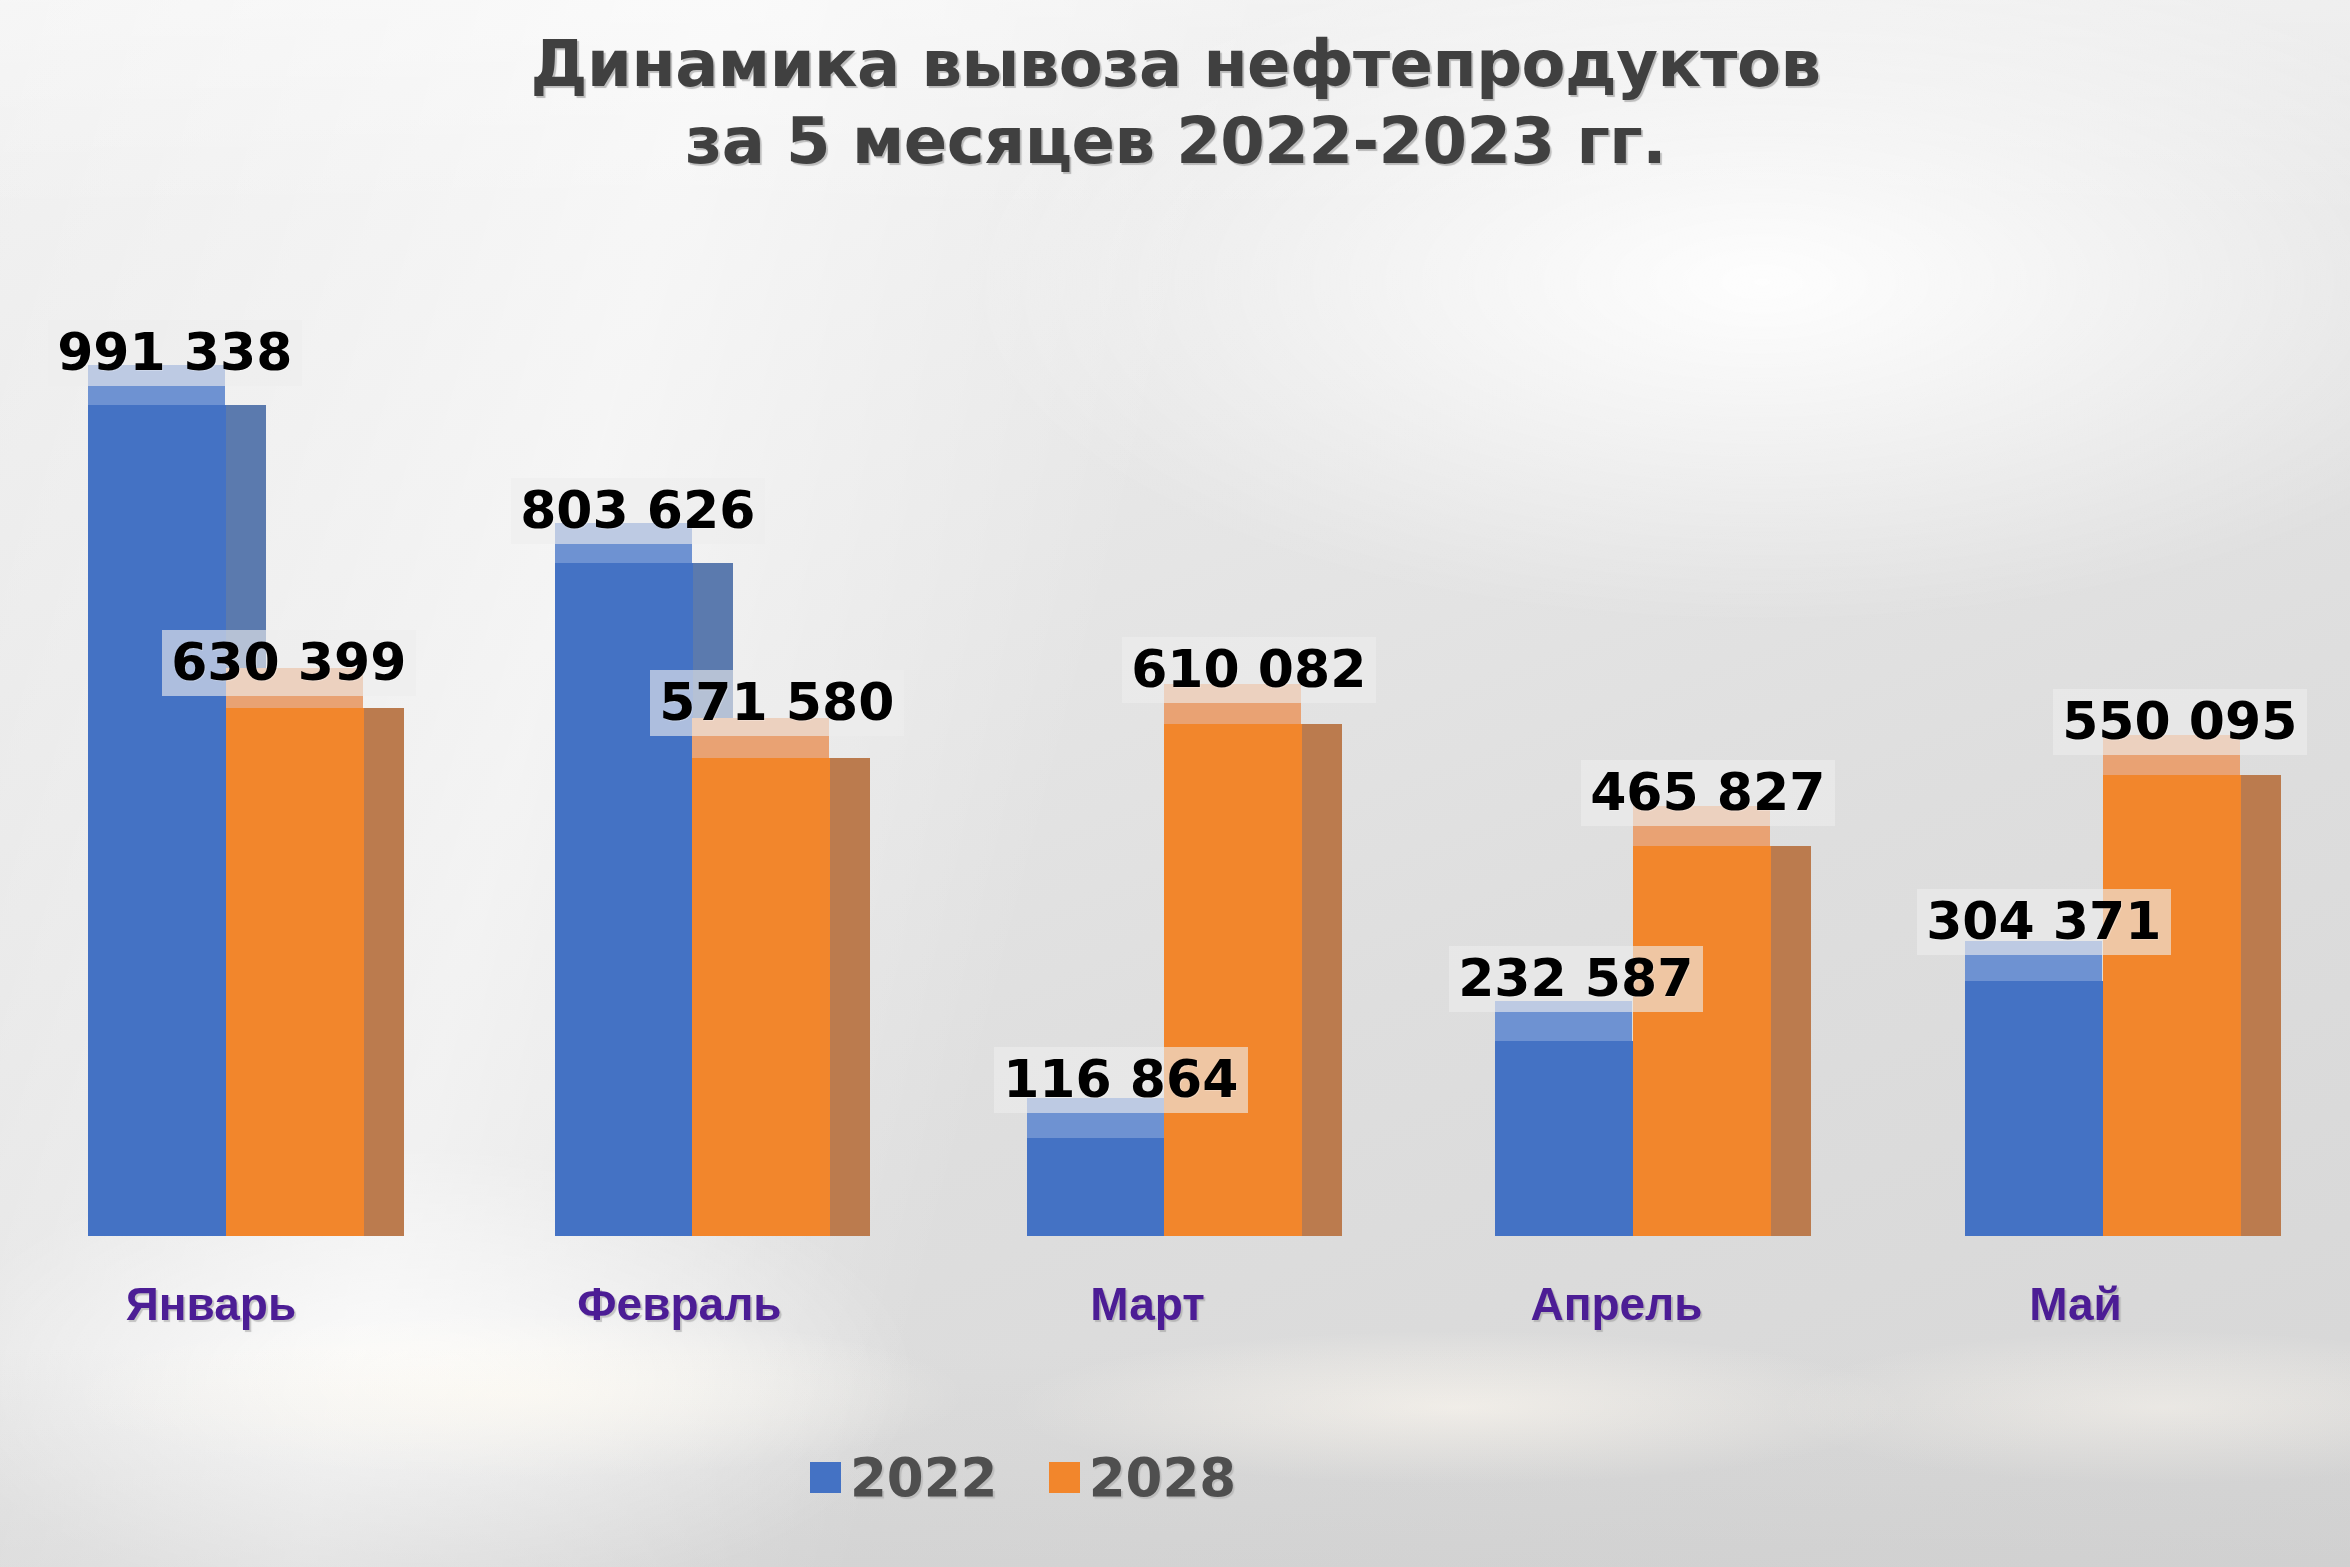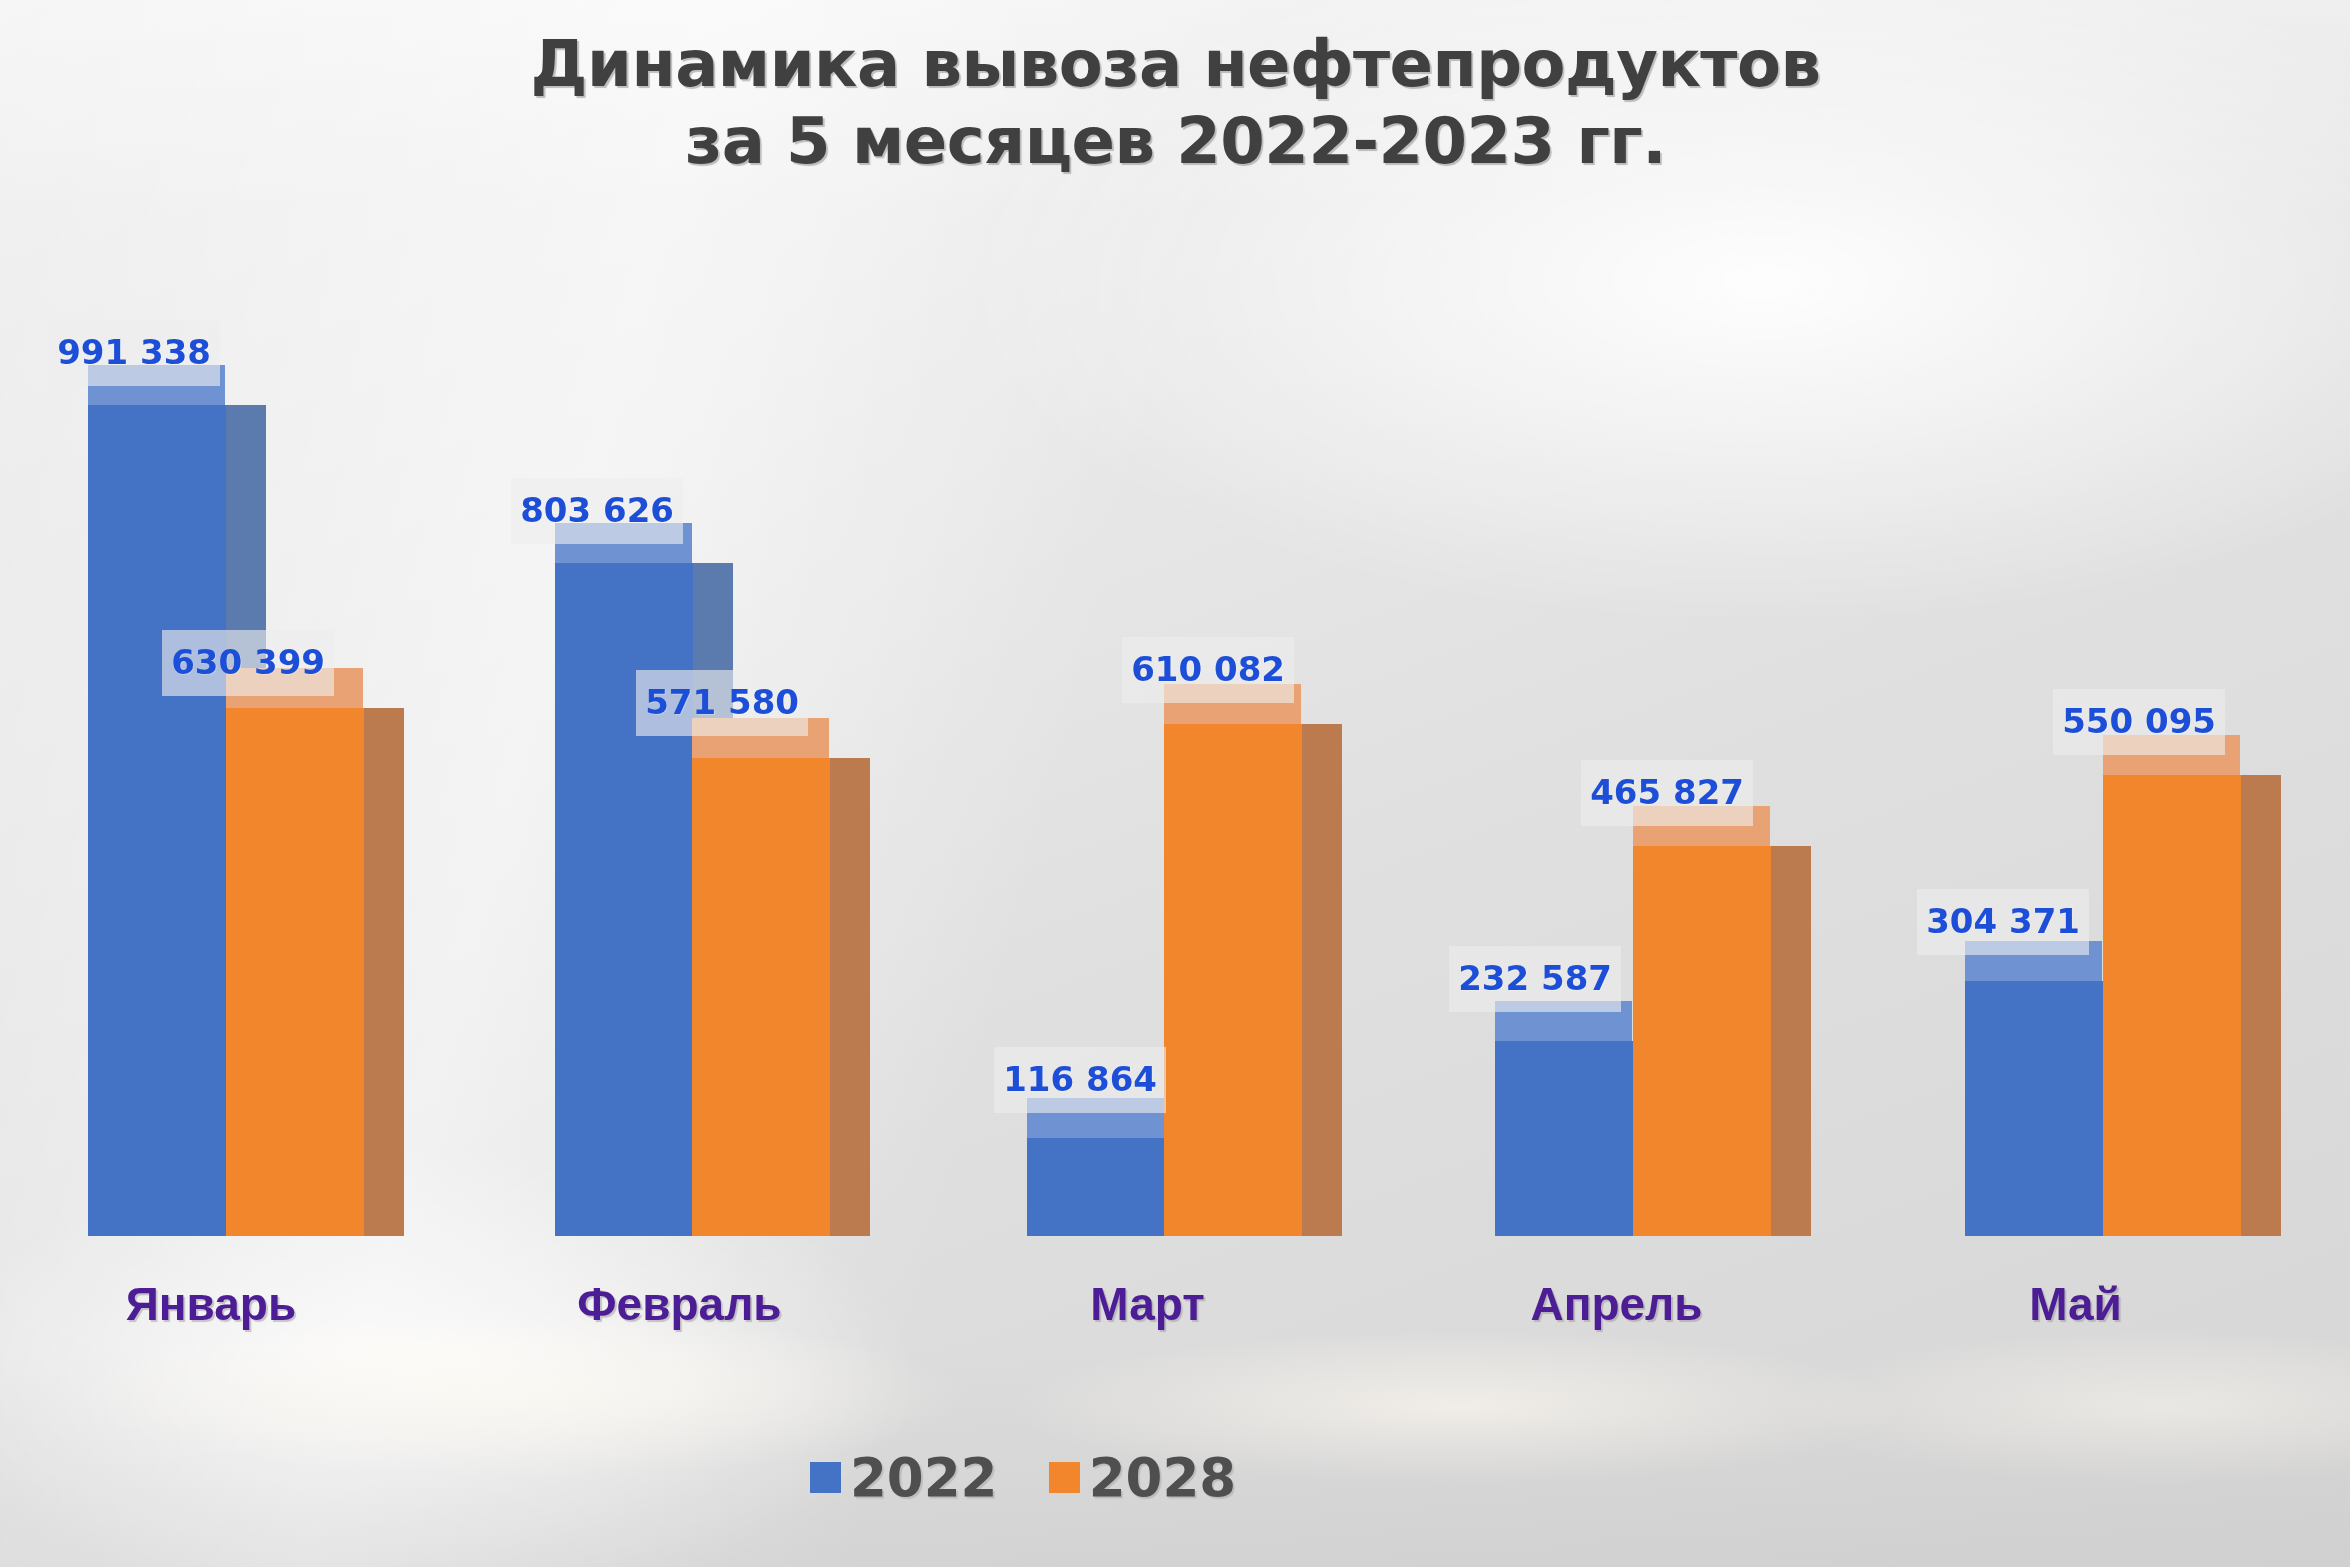--- a/index.html
+++ b/index.html
@@ -99,23 +99,23 @@
   
   .bar.orange .front { background: #F2862C; }
   .bar.orange .side  { background: #BB7B4E; }
   .bar.orange .top   { background: #E9A273; }
 
   
   .vlabel {
     position: absolute;
     font-family: "DejaVu Sans", sans-serif;
     font-weight: bold;
-    font-size: 34px;
+    font-size: 52px;
     line-height: 57px;
-    color: #1d4ed8;
+    color: #000000;
     white-space: nowrap;
     background: rgba(238,238,238,0.62);
     padding: 3.7px 9.2px 5.5px 9.2px;
     text-shadow: 0.9px 0.9px 0 rgba(255,255,255,0.25);
     z-index: 60;
   }
 
   
   .catlabel {
     position: absolute;
@@ -219,21 +219,21 @@
   <div class="bar orange" style="left:692px; width:138px; height:478px; z-index:14;">
     <div class="front"></div>
     <div class="top" style="top:-40px; left:0; width:0; height:0;
                 border-left:40px solid transparent;
                 border-bottom:40px solid #E9A273;
                 border-right:97px solid #E9A273;"></div>
     <div class="side" style="right:-40px; bottom:0; width:40px; height:478px;
                 background:#BB7B4E;
                 clip-path: polygon(0 0, 100% -8.45%, 100% 100%, 0 100%);"></div>
   </div>
-  <div class="vlabel" style="left:636px; top:670px;">571 580</div>
+  <div class="vlabel" style="left:650px; top:670px;">571 580</div>
 
   <div class="catlabel" style="left:450px; width:459px;">Февраль</div>
 
   <div class="bar blue" style="left:1027px; width:138px; height:98px; z-index:10;">
     <div class="front"></div>
     <div class="top" style="top:-40px; left:0; width:0; height:0;
                 border-left:40px solid transparent;
                 border-bottom:40px solid #6E92D2;
                 border-right:97px solid #6E92D2;"></div>
     <div class="side" style="right:-40px; bottom:0; width:40px; height:98px;

